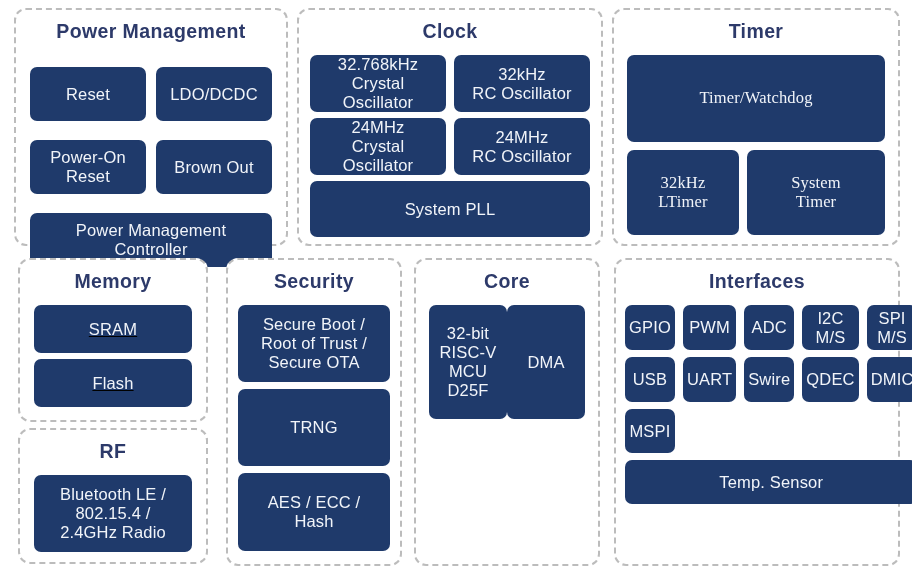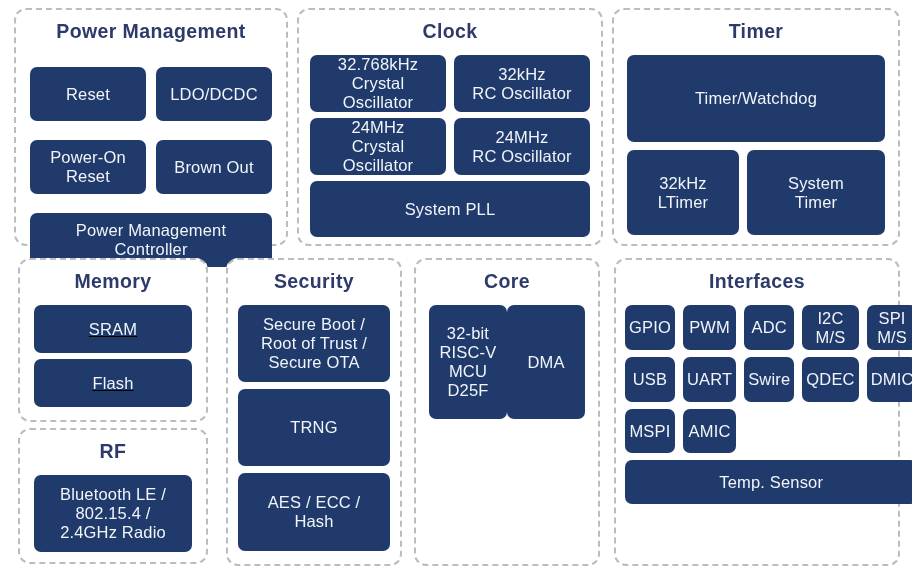--- a/index.html
+++ b/index.html
@@ -58,21 +58,21 @@
   .g-timer      { left: 612px; top: 8px;   width: 288px; height: 238px; }
   .g-memory     { left: 18px;  top: 258px; width: 190px; height: 164px; }
   .g-rf         { left: 18px;  top: 428px; width: 190px; height: 136px; }
   .g-security   { left: 226px; top: 258px; width: 176px; height: 308px; }
   .g-core       { left: 414px; top: 258px; width: 186px; height: 308px; }
   .g-interfaces { left: 614px; top: 258px; width: 286px; height: 308px; }
 
   
   .power-grid  { grid-template-columns: 1fr 1fr; grid-template-rows: 54px 54px 54px; gap: 19px 10px; padding: 12px 14px; }
   .clock-grid  { grid-template-columns: 1fr 1fr; grid-template-rows: 57px 57px 56px; gap: 6px 8px;  padding: 0 11px; }
-  .timer-grid  { grid-template-columns: 112px 1fr; grid-template-rows: 87px 85px; gap: 8px 8px; padding: 0 13px; }
+  .timer-grid  { grid-template-columns: 112px 1fr; grid-template-rows: 87px 85px; gap: 8px 8px; padding: 0 13px; font-family: Liberation Serif, serif; }
   .memory-grid { grid-template-columns: 1fr; grid-template-rows: 48px 48px; gap: 6px; padding: 0 14px; text-decoration: underline; }
   .rf-grid     { grid-template-columns: 1fr; grid-template-rows: 77px; padding: 0 14px; }
   .security-grid { grid-template-columns: 1fr; grid-template-rows: 77px 77px 78px; gap: 7px; padding: 0 10px; }
   .core-grid   { grid-template-columns: 1fr 1fr; grid-template-rows: 114px 121px; padding: 0 13px; }
   .if-grid     { grid-template-columns: 1fr 1fr 1fr 1fr 1fr; grid-template-rows: 45px 45px 44px 44px 44px; gap: 7px 8px; padding: 0 9px; }
 </style>
 </head>
 <body>
 
 <div class="canvas">
@@ -165,18 +165,17 @@
       <div class="box">I2C
 M/S</div>
       <div class="box">SPI
 M/S</div>
       <div class="box">USB</div>
       <div class="box">UART</div>
       <div class="box">Swire</div>
       <div class="box">QDEC</div>
       <div class="box">DMIC</div>
       <div class="box">MSPI</div>
-      <div class="box">AMIC</div>
       <div class="box span-all">Temp. Sensor</div>
     </div>
   </section>
 
 </div>
 
 </body></html>

